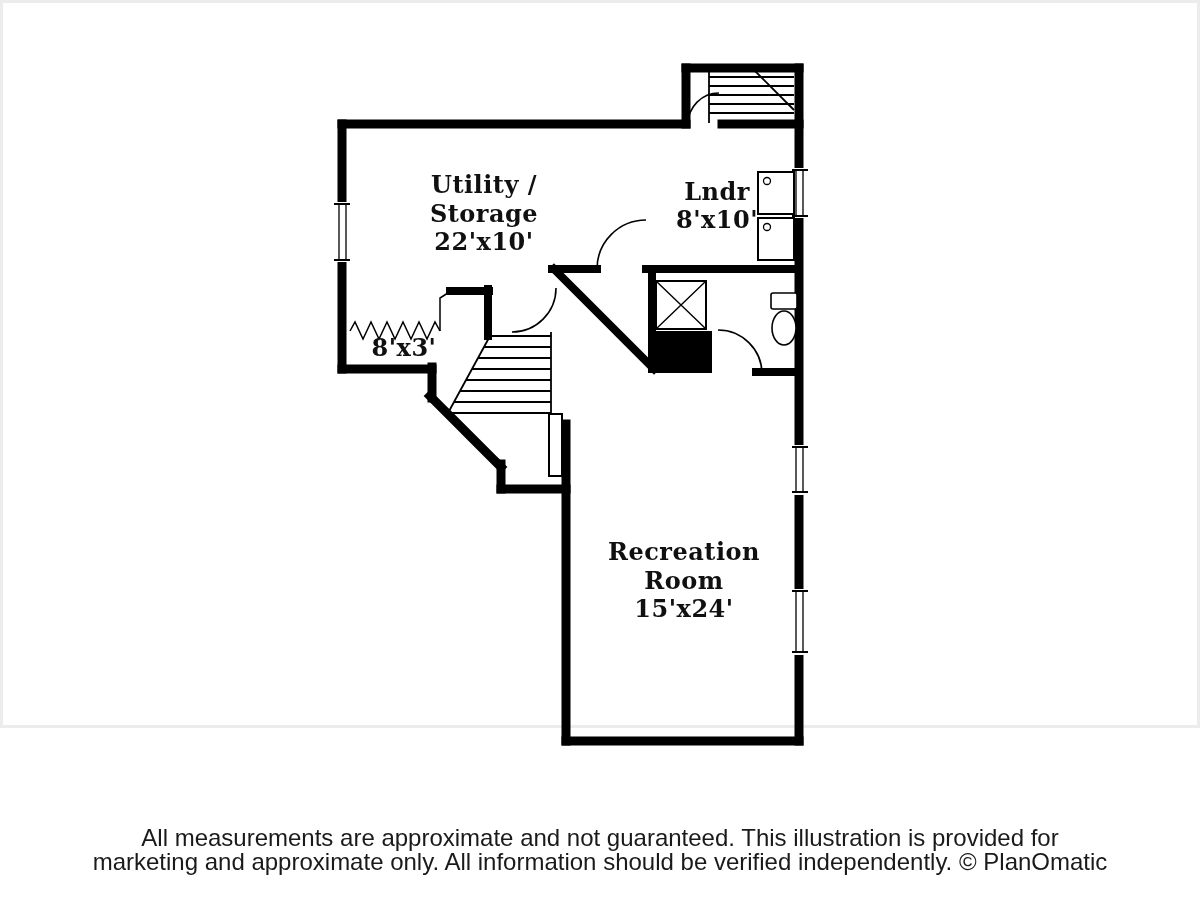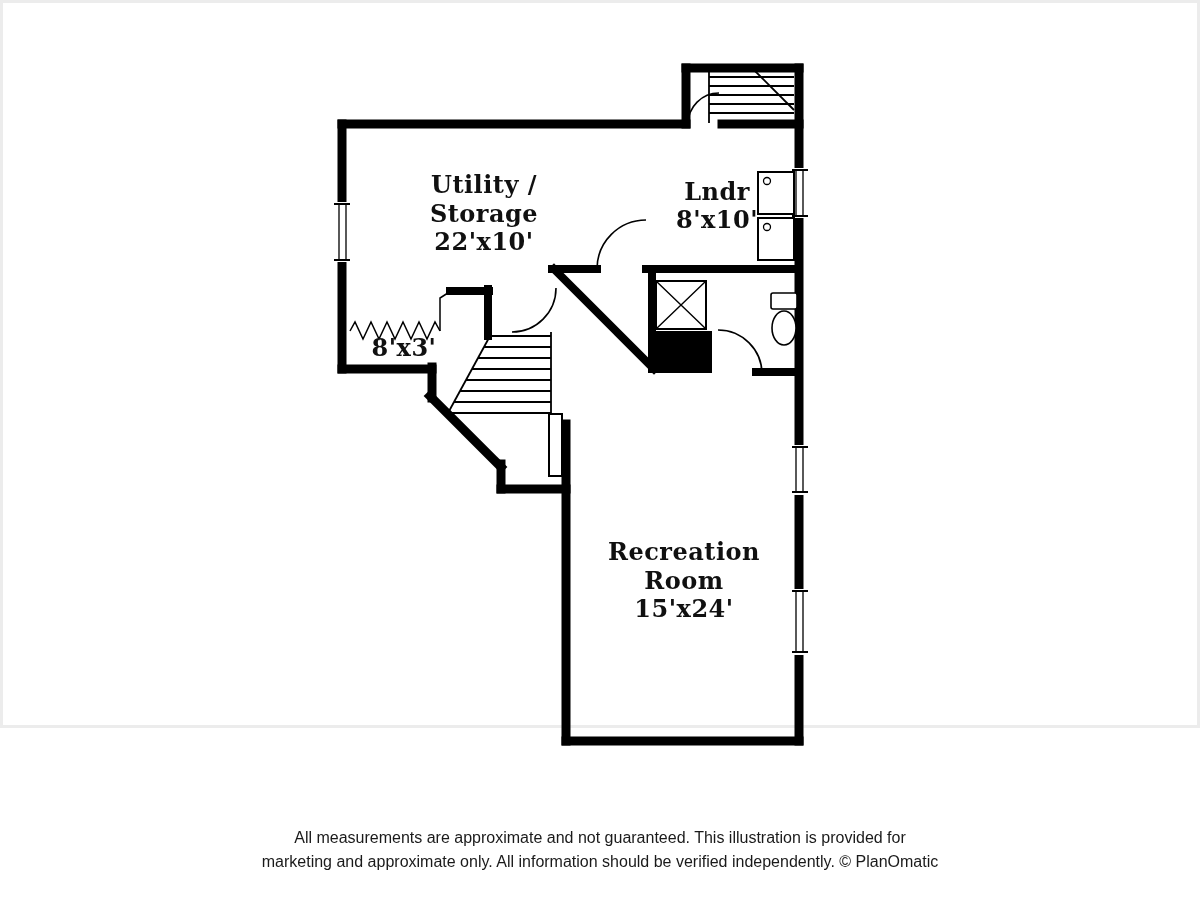--- a/index.html
+++ b/index.html
@@ -21,21 +21,21 @@
     font-weight:bold;
     font-size:24px;
     fill:#101010;
     letter-spacing:0.5px;
     text-anchor:middle;
   }
   .disclaimer{
     position:absolute;
     left:0;top:826px;width:1200px;
     text-align:center;
-    font-size:16px;
+    font-size:24px;
     line-height:24px;
     color:#1a1a1a;
   }
 </style>
 </head>
 <body>
 
 <div class="canvas">
 
   <svg width="1200" height="900" viewBox="0 0 1200 900">

